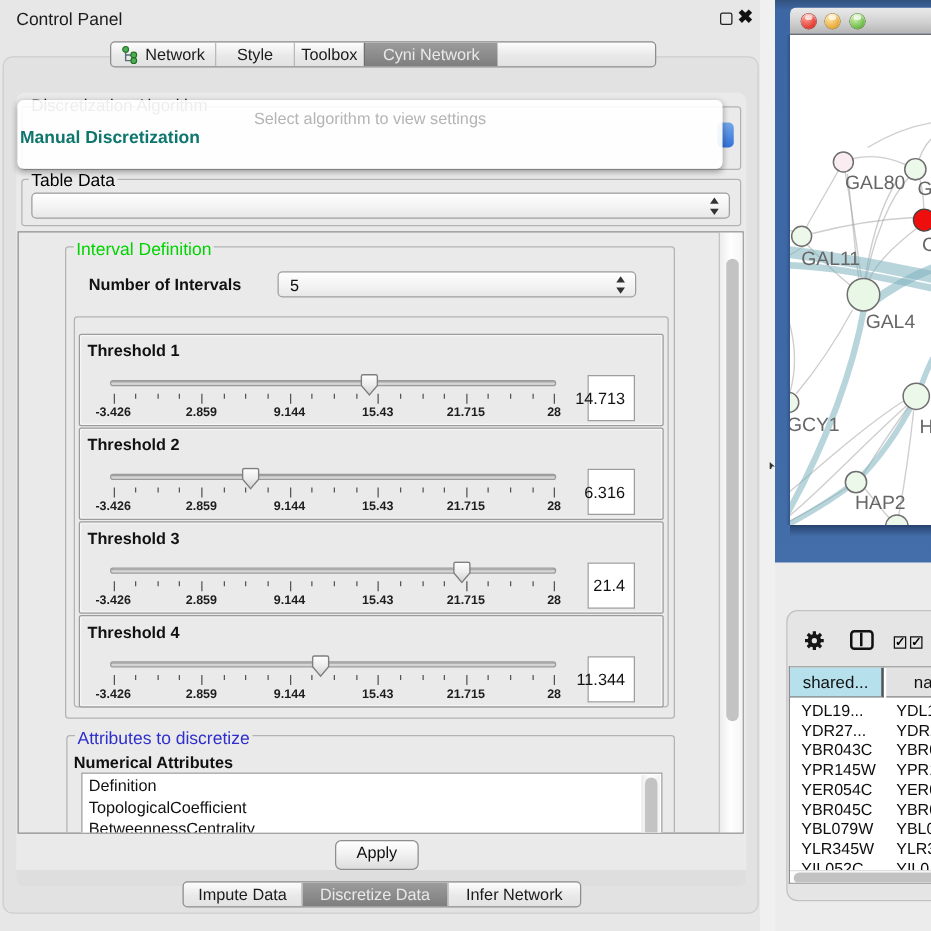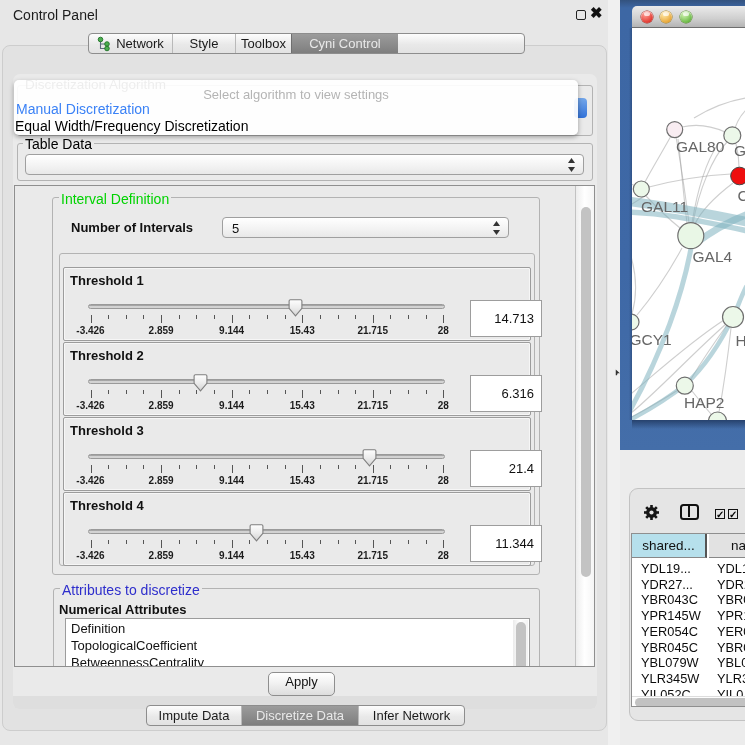--- a/index.html
+++ b/index.html
@@ -49,41 +49,41 @@
 .thbox{position:absolute;left:63px;width:468px;height:74px;border:1px solid #9c9c9c;border-radius:2px;
 box-shadow:inset 0 0 0 1px #f6f6f6;background:#eaeaea}
 .thtitle{position:absolute;left:6px;top:5px;font-size:13px;font-weight:bold;color:#111}
 .track{position:absolute;left:88px;width:357px;height:5px;border-radius:3px;
 background:linear-gradient(#8f8f8f,#d9d9d9 55%,#cfcfcf);border:0.5px solid #9a9a9a}
 .thumb{position:absolute}
 .tick{position:absolute;width:1px;background:#555}
 .tick.maj{height:8px}
 .tick.min{height:4px}
 .slbl{position:absolute;width:48px;text-align:center;font-size:10px;font-weight:bold;color:#1d1d1d}
-.valbox{position:absolute;left:470px;width:72px;height:37px;border:1px solid #9d9d9d;background:#fff;
+.valbox{position:absolute;left:470px;width:38px;height:37px;border:1px solid #9d9d9d;background:#fff;
 font-size:13px;color:#111}
 .valbox span{position:absolute;right:7px;top:10px}
 
 
 #numattr{position:absolute;left:58px;top:601px;font-size:13px;font-weight:bold;color:#111}
 #attrlist{position:absolute;width:465px;height:60px;background:#fff;border:1px solid #9c9c9c}
 #attrlist .it{position:absolute;left:5px;font-size:13px;color:#111}
 #alsb{position:absolute;right:1px;top:1px;width:15px;height:58px;background:linear-gradient(90deg,#ebebeb,#ffffff 45%,#f2f2f2)}
 #alsb .t{position:absolute;left:3px;top:2px;width:10px;height:56px;background:#c3c3c3;border-radius:5px}
 
 
 #applybtn{position:absolute;left:268px;top:672px;width:67px;height:24px;border:1px solid #8e8e8e;
 border-radius:5px;background:linear-gradient(#ffffff,#f2f2f2 45%,#dddddd);text-align:center;
 font-size:13px;color:#111;line-height:17px}
 
 
 #popup{position:absolute;left:14px;top:80px;width:564px;height:55px;background:rgba(255,255,255,0.92);
 border-radius:5px;box-shadow:0 2px 5px rgba(0,0,0,0.35);z-index:40}
 #popup .sel{position:absolute;left:0;right:0;top:7px;text-align:center;font-size:13px;color:#b4b4b4}
-#popup .it1{position:absolute;left:2px;top:21px;font-size:14px;font-weight:normal;color:#3b82f6}
+#popup .it1{position:absolute;left:2px;top:21px;font-size:14px;font-weight:bold;color:#0f766e}
 #popup .it2{position:absolute;left:1px;top:38px;font-size:14px;color:#000}
 #bluestep{position:absolute;left:574px;top:98px;width:13px;height:20px;border-radius:4px;
 background:linear-gradient(#74a7ea,#3272d9);z-index:30}
 
 
 #rside{position:absolute;left:608px;top:0;width:137px;height:745px;background:#ececec}
 #netwin{position:absolute;left:620px;top:0;width:125px;height:450px;background:linear-gradient(#33527e,#3d67a4 8px,#3e68a6 60%,#446ea9)}
 #nettitle{position:absolute;left:632px;top:6px;width:113px;height:22px;
 background:linear-gradient(#ebebeb,#cfcfcf 60%,#b4b4b4);border-bottom:1px solid #6e6e6e;border-radius:5px 0 0 0}
 .tl{position:absolute;top:5px;width:12px;height:12px;border-radius:50%}
@@ -350,27 +350,26 @@
 
   <div id="tabbar">
     <div class="tab" style="width:83px"><svg width="14" height="16" viewBox="0 0 14 16" style="margin-right:5px">
       <path d="M3.5 4 V13 M3.5 8 H9.5 M3.5 12.5 H9.5" stroke="#5b6b7b" stroke-width="1.1" fill="none"></path>
       <circle cx="3.5" cy="3.5" r="2.3" fill="#4caf50" stroke="#1e7026" stroke-width="0.9"></circle>
       <circle cx="10" cy="8" r="2.3" fill="#4caf50" stroke="#1e7026" stroke-width="0.9"></circle>
       <circle cx="10" cy="12.5" r="2.3" fill="#4caf50" stroke="#1e7026" stroke-width="0.9"></circle>
     </svg>Network</div>
     <div class="tab" style="width:63px">Style</div>
     <div class="tab" style="width:56px">Toolbox</div>
-    <div class="tab sel" style="width:107px">Cyni Control</div>
+    <div class="tab sel" style="width:107px">Cyni Network</div>
   </div>
 
   <div id="popup">
     <div class="sel">Select algorithm to view settings</div>
     <div class="it1">Manual Discretization</div>
-    <div class="it2">Equal Width/Frequency Discretization</div>
   </div>
 
   <div id="rside"></div>
   <div style="position:absolute;left:608px;top:0;width:12px;height:745px;background:#f0f0f0"></div>
   <div id="netwin"></div>
   <div id="canvas"></div>
   <svg width="113" height="392" viewBox="632 28 113 392" style="position:absolute;left:632px;top:28px">
 <style>.ge{fill:none;stroke:rgba(158,158,158,.5);stroke-width:1.1}
 .te{fill:none;stroke:rgba(127,178,192,.55);stroke-linecap:round}
 .nl{font:15.5px "Liberation Sans",sans-serif;fill:#666}</style>

